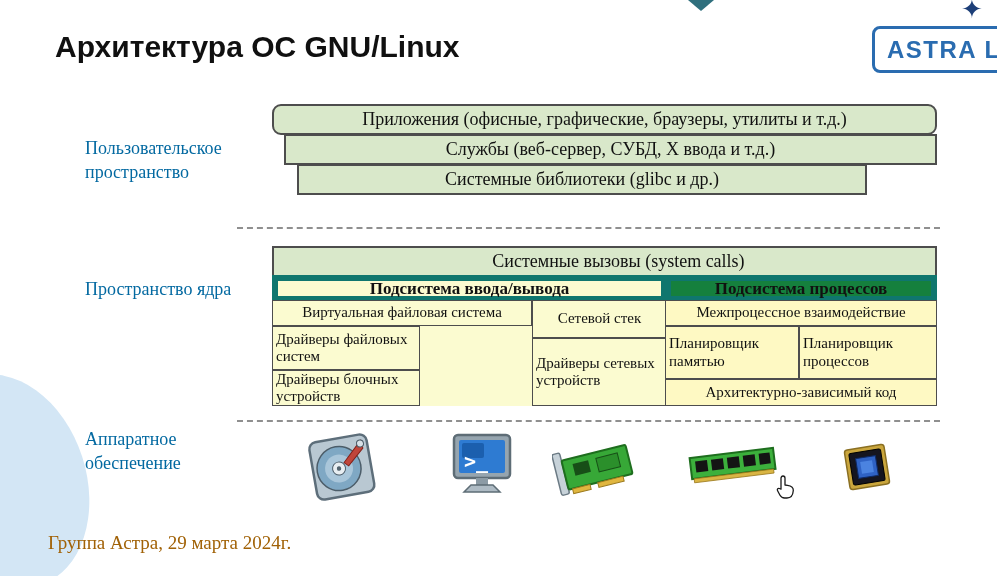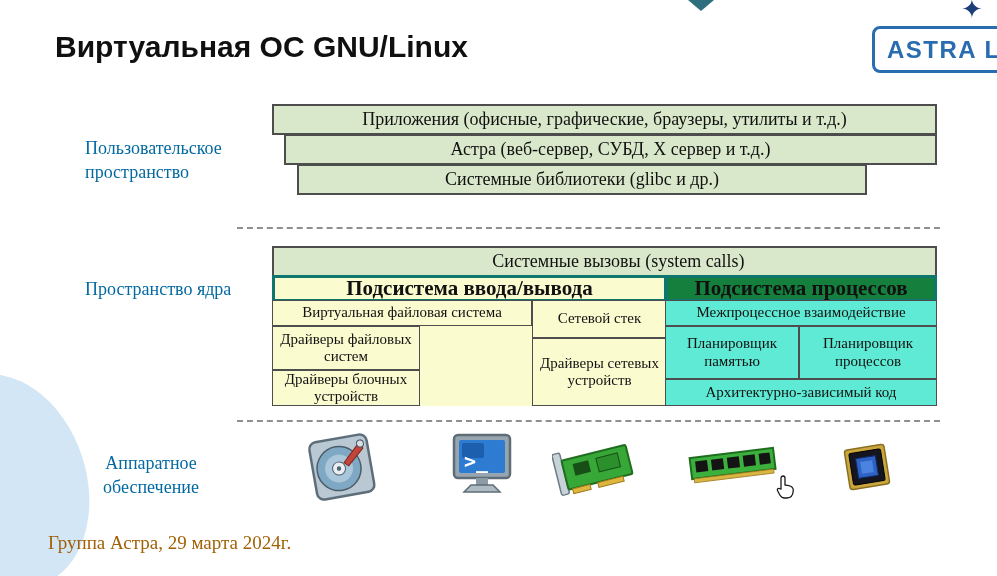--- a/index.html
+++ b/index.html
@@ -20,59 +20,59 @@
           border:3px solid #2a6cb0; border-radius:8px; display:flex; align-items:center;
           padding-left:12px; overflow:hidden; }
   .logo-text { font-family:"Liberation Sans", sans-serif; font-size:24px; font-weight:700;
                color:#2a6cb0; letter-spacing:1.5px; white-space:nowrap; }
   .logo-star { position:absolute; left:961px; top:-6px; font-size:26px; color:#1d3f78;
                font-family:"DejaVu Sans", sans-serif; }
   
   .zone-label { position:absolute; font-size:18px; line-height:1.33; color:#0369a1; }
   .label-user   { left:85px; top:137px; width:188px; }
   .label-kernel { left:85px; top:278px; width:150px; }
-  .label-hw     { left:85px; top:452px; width:132px;text-align:center; }
+  .label-hw     { left:85px; top:428px; width:132px; }
   
   .us-row { position:absolute; height:31px; background:#d9e8ca; border:2px solid #4d4d4d;
             display:flex; align-items:center; justify-content:center; font-size:18px; }
-  .us-row1 { left:272px; top:104px; width:665px; }
+  .us-row1 { left:272px; top:104px; width:665px;border-radius:9px; }
   .us-row2 { left:284px; top:134px; width:653px; }
   .us-row3 { left:297px; top:164px; width:570px; }
   
   .dashed { position:absolute; left:237px; width:703px; height:0;
             border-top:2px dashed #8f8f8f; }
   .dashed1 { top:227px; }
   .dashed2 { top:420px; }
   
   .kernel { position:absolute; left:272px; top:246px; width:665px; }
   .syscalls { height:31px; background:#d9e8ca; border:2px solid #4d4d4d; display:flex;
               align-items:center; justify-content:center; font-size:18px;padding-left:28px; }
   .subsystems { display:flex; margin-top:-2px; }
   .io { width:395px; }
   .proc { width:272px; margin-left:-2px; }
   .subsys-header { height:27px; display:flex; align-items:center; justify-content:center;
-                   font-weight:700; font-size:21px; border:3px solid #0f766e; }
+                   font-weight:700; font-size:17px; border:6px solid #0f766e; }
   .io .subsys-header { background:#fbfbd0; }
   .proc .subsys-header { background:#15803d; }
   .io-grid { display:grid; margin-top:-2px; background:#fbfbd0;
              grid-template-columns:148px 112px 1fr;
              grid-template-rows:26px 12px 32px 36px;
              grid-template-areas:
                "vfs vfs net"
                "fs  chr net"
                "fs  chr nds"
                "blk chr nds"; }
-  .proc-grid { display:grid; margin-top:-2px; background:#5eead4;
+  .proc-grid { display:grid; margin-top:-2px; background:#fef9c3;
                grid-template-columns:134px 1fr;
                grid-template-rows:26px 53px 27px;
                grid-template-areas:
                  "ipc ipc"
                  "mem sch"
                  "arc arc"; }
-  .cell { display:flex; align-items:center; justify-content:center; text-align:center;
+  .cell { display:flex; align-items:center; justify-content:center; 
           font-size:15px; line-height:1.16; border:1px solid #4d4d4d; padding:1px 3px; }
   .vfs{grid-area:vfs} .net{grid-area:net} .fs{grid-area:fs} .chr{grid-area:chr}
   .blk{grid-area:blk} .nds{grid-area:nds}
   .ipc{grid-area:ipc} .mem{grid-area:mem} .sch{grid-area:sch} .arc{grid-area:arc}
   
   .hw { position:absolute; }
   .hw-hdd  { left:303px; top:428px; }
   .hw-term { left:446px; top:430px; }
   .hw-nic  { left:552px; top:436px; }
   .hw-ram  { left:686px; top:444px; }
@@ -82,33 +82,33 @@
   .footer { position:absolute; left:48px; top:532px; font-size:19px; color:#a16207; }
 </style>
 </head>
 <body>
 
 <div class="slide">
 
   <div class="blob"></div>
   <div class="notch"></div>
 
-  <h1 class="title">Виртуальная ОС GNU/Linux</h1>
+  <h1 class="title">Архитектура ОС GNU/Linux</h1>
 
   <div class="logo">
     <span class="logo-text">ASTRA LINUX</span>
   </div>
   <div class="logo-star">✦</div>
 
   <div class="zone-label label-user">Пользовательское пространство</div>
   <div class="zone-label label-kernel">Пространство ядра</div>
   <div class="zone-label label-hw">Аппаратное обеспечение</div>
 
   <div class="us-row us-row1">Приложения (офисные, графические, браузеры, утилиты и т.д.)</div>
-  <div class="us-row us-row2">Астра (веб-сервер, СУБД, X сервер и т.д.)</div>
+  <div class="us-row us-row2">Службы (веб-сервер, СУБД, X ввода и т.д.)</div>
   <div class="us-row us-row3">Системные библиотеки (glibc и др.)</div>
 
   <div class="dashed dashed1"></div>
 
   <div class="kernel">
     <div class="syscalls">Системные вызовы (system calls)</div>
     <div class="subsystems">
       <div class="io">
         <div class="subsys-header">Подсистема ввода/вывода</div>
         <div class="io-grid">

